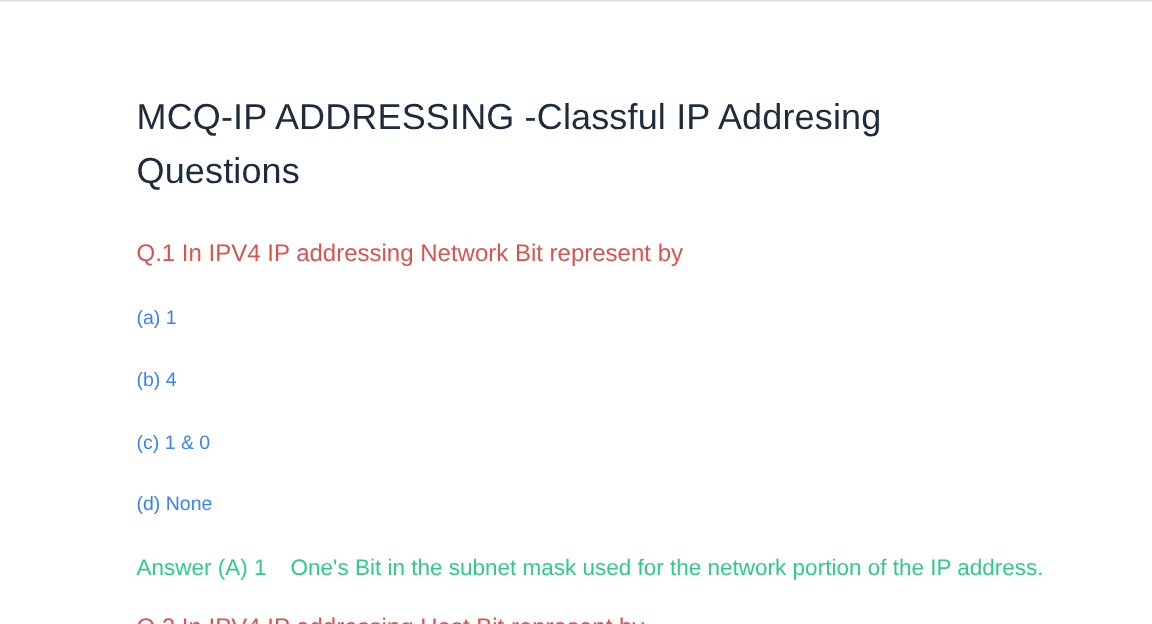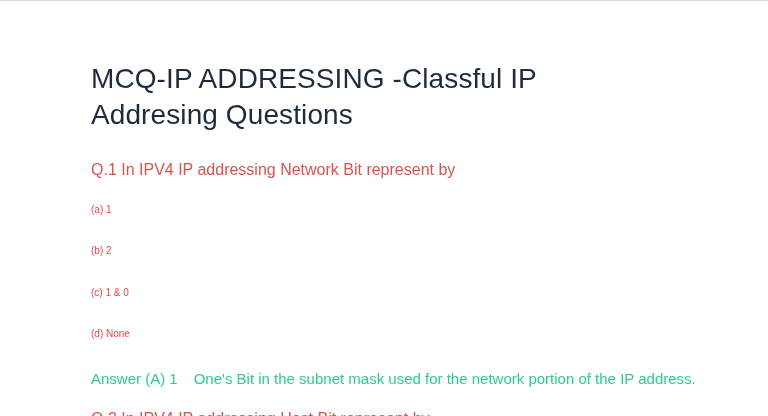--- a/index.html
+++ b/index.html
@@ -23,38 +23,38 @@
     top: 0;
     width: 640px;
     font-family: "Liberation Sans", "DejaVu Sans", sans-serif;
   }
   .page-title {
     position: absolute;
     top: 61px;
     left: 0;
     margin: 0;
     width: 560px;
-    font-size: 28px;
+    font-size: 24px;
     line-height: 36px;
     font-weight: 500;
     color: #1e2b3c;
     letter-spacing: 0.1px;
   }
   .question {
     position: absolute;
     left: 0;
     font-size: 16px;
     color: #d9534f;
     white-space: nowrap;
   }
   .option {
     position: absolute;
     left: 0;
-    font-size: 10px;
-    color: #ef4444;
+    font-size: 13px;
+    color: #3b82f6;
     white-space: nowrap;
   }
   .answer {
     position: absolute;
     left: 0;
     font-size: 15px;
     color: #2ecc8a;
     white-space: nowrap;
   }
   .answer .gap { display: inline-block; width: 16px; }
@@ -64,21 +64,21 @@
 <body>
 
 <div class="top-border"></div>
 
 <div class="content">
   <h1 class="page-title">MCQ-IP ADDRESSING -Classful IP Addresing Questions</h1>
 
   <div class="question" style="top:161px;">Q.1 In IPV4 IP addressing Network Bit represent by</div>
 
   <div class="option" style="top:204px;">(a) 1</div>
-  <div class="option" style="top:245px;">(b) 2</div>
+  <div class="option" style="top:245px;">(b) 4</div>
   <div class="option" style="top:287px;text-align:right;">(c) 1 &amp; 0</div>
   <div class="option" style="top:328px;text-align:right;">(d) None</div>
 
   <div class="answer" style="top:370px;">
     <span>Answer (A) 1</span><span class="gap"></span><span>One's Bit in the subnet mask used for the network portion of the IP address.</span>
   </div>
 
   <div class="question partial" style="top:410px;">Q.2 In IPV4 IP addressing Host Bit represent by</div>
 </div>
 

